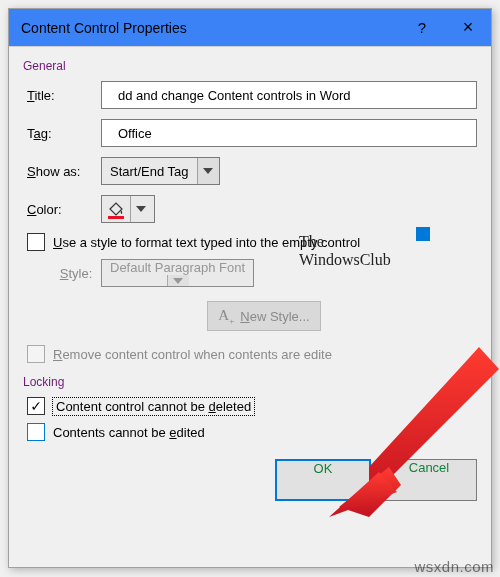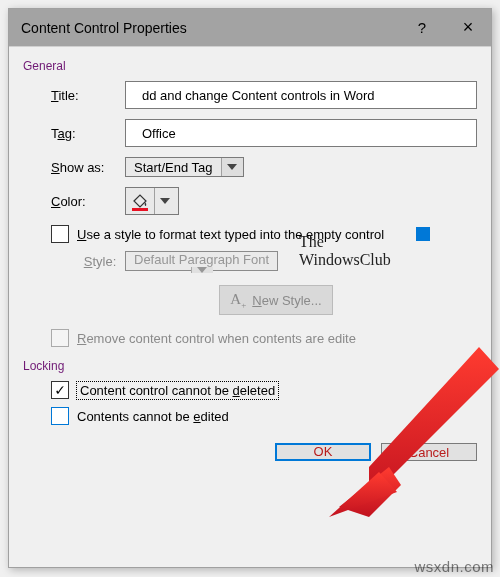--- a/index.html
+++ b/index.html
@@ -18,21 +18,21 @@
     left: 8px;
     top: 8px;
     width: 484px;
     height: 560px;
     background: #f0f0f0;
     border: 1px solid #a0a0a0;
     box-shadow: 2px 2px 8px rgba(0,0,0,0.25);
   }
   .titlebar {
     height: 38px;
-    background: #a3a3a3;
+    background: #3b82f6;
     display: flex;
     align-items: center;
     padding-left: 12px;
     border-bottom: 1px solid #d0d0d0;
   }
   .titlebar .title {
     flex: 1;
     font-size: 14px;
     color: #000;
   }
@@ -47,21 +47,21 @@
   }
   .body {
     padding: 8px 14px 10px 14px;
     position: relative;
   }
   .section-label {
     color: #701a75;
     font-size: 12px;
     margin: 4px 0 8px 0;
   }
-  .group { margin-left: 28px; }
+  .group { margin-left: 4px; }
   .row {
     display: flex;
     align-items: center;
     margin-bottom: 10px;
   }
   .row .lbl {
     width: 74px;
     color: #000;
   }
   .underline { text-decoration: underline; }
@@ -70,21 +70,21 @@
     height: 28px;
     border: 1px solid #7a7a7a;
     background: #fff;
     padding: 0 16px;
     font: inherit;
     color: #000;
   }
   .combo {
     display: inline-flex;
     align-items: center;
-    height: 20px;
+    height: 28px;
     border: 1px solid #7a7a7a;
     background: #e9e9e9;
   }
   .combo .combo-text {
     padding: 0 8px;
     color: #000;
   }
   .combo .combo-btn {
     width: 22px;
     height: 100%;
@@ -145,27 +145,27 @@
   }
   .stylebtn .aicon { font-family: serif; font-size: 15px; margin-right: 6px; }
   .footer {
     display: flex;
     justify-content: flex-end;
     gap: 10px;
     margin-top: 18px;
   }
   .btn {
     width: 96px;
-    height: 18px;
+    height: 42px;
     border: 1px solid #7a7a7a;
     background: #e1e1e1;
     display: flex;
-    align-items: flex-end;
-    justify-content: center;
-    color: #b91c1c;
+    align-items: flex-start;
+    justify-content: center;
+    color: #15803d;
   }
   .btn.primary {
     border: 2px solid #0078d7;
     background: #e1e1e1;
   }
   .focusbox {
     outline: 1px dotted #000;
     padding: 1px 3px;
   }
   .watermark {

